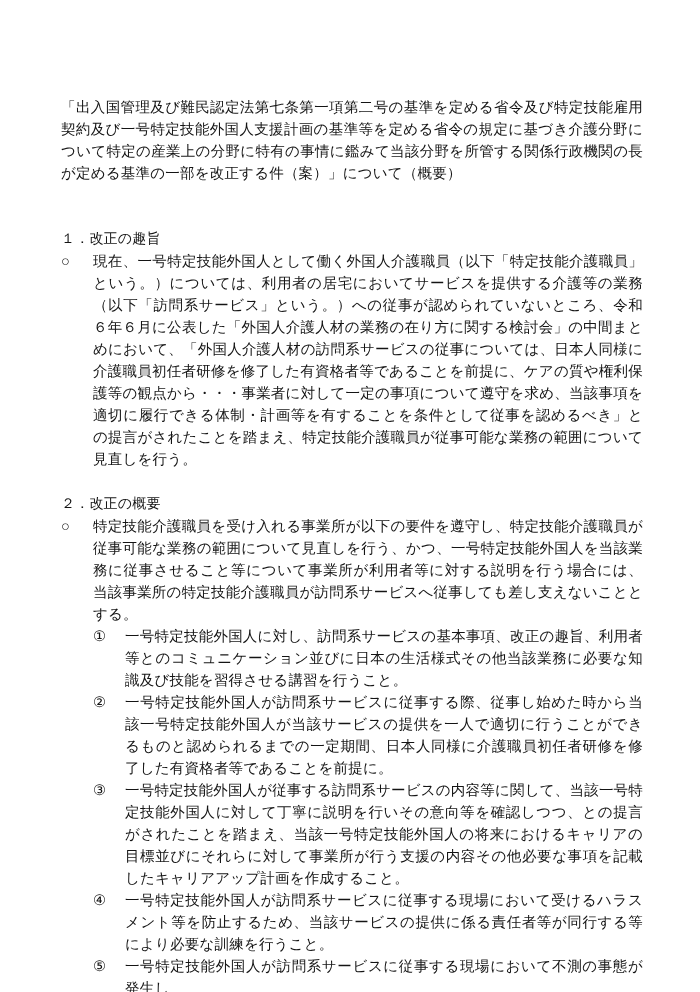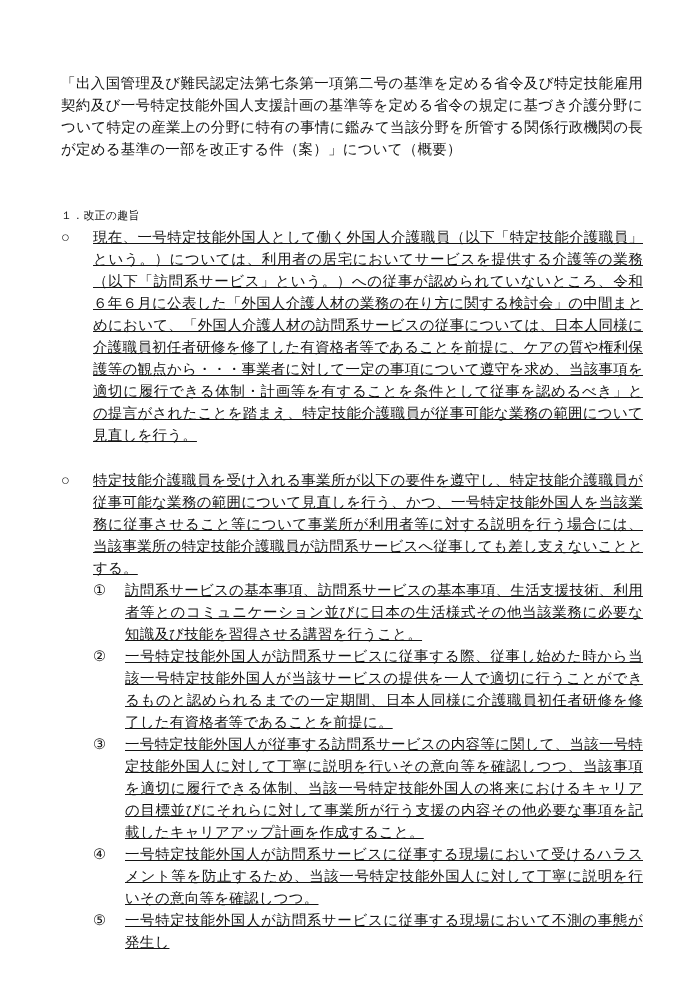--- a/index.html
+++ b/index.html
@@ -7,50 +7,49 @@
   body {
     width: 700px;
     height: 992px;
     overflow: hidden;
     font-family: "Liberation Serif", "DejaVu Serif", serif;
     color: #141414;
   }
   .page {
     width: 700px;
     height: 992px;
-    padding: 72px 57px 0 61px;
+    padding: 96px 57px 0 61px;
     font-size: 14.5px;
     line-height: 22px;
     letter-spacing: 0.2px;
   }
   .doc-title {
     text-align: justify;
     text-justify: inter-character;
     margin-bottom: 44px;
   }
   .sec-heading {
-    font-size: 11px;
+    font-size: 14px;
     font-weight: normal;
     line-height: 22px;
   }
   .sec-outline {
     margin-top: 23px;
   }
   .para {
     display: flex;
   }
   .para .marker {
     flex: 0 0 32px;
     width: 32px;
   }
   .para .ptext {
     flex: 1;
     text-align: justify;
     text-justify: inter-character;
-    text-decoration: underline;
   }
   .para.sub {
     margin-left: 32px;
   }
 </style>
 </head>
 <body>
 
 <div class="page">
 
@@ -58,44 +57,45 @@
 
   <section class="sec">
     <h2 class="sec-heading">１．改正の趣旨</h2>
     <div class="para">
       <span class="marker">○</span>
       <span class="ptext">現在、一号特定技能外国人として働く外国人介護職員（以下「特定技能介護職員」という。）については、利用者の居宅においてサービスを提供する介護等の業務（以下「訪問系サービス」という。）への従事が認められていないところ、令和６年６月に公表した「外国人介護人材の業務の在り方に関する検討会」の中間まとめにおいて、「外国人介護人材の訪問系サービスの従事については、日本人同様に介護職員初任者研修を修了した有資格者等であることを前提に、ケアの質や権利保護等の観点から・・・事業者に対して一定の事項について遵守を求め、当該事項を適切に履行できる体制・計画等を有することを条件として従事を認めるべき」との提言がされたことを踏まえ、特定技能介護職員が従事可能な業務の範囲について見直しを行う。</span>
     </div>
   </section>
 
   <section class="sec sec-outline">
+    <h2 class="sec-heading">２．改正の概要</h2>
 
     <div class="para">
       <span class="marker">○</span>
       <span class="ptext">特定技能介護職員を受け入れる事業所が以下の要件を遵守し、特定技能介護職員が従事可能な業務の範囲について見直しを行う、かつ、一号特定技能外国人を当該業務に従事させること等について事業所が利用者等に対する説明を行う場合には、当該事業所の特定技能介護職員が訪問系サービスへ従事しても差し支えないこととする。</span>
     </div>
 
     <div class="para sub">
       <span class="marker">①</span>
-      <span class="ptext">訪問系サービスの基本事項、訪問系サービスの基本事項、生活支援技術、利用者等とのコミュニケーション並びに日本の生活様式その他当該業務に必要な知識及び技能を習得させる講習を行うこと。</span>
+      <span class="ptext">一号特定技能外国人に対し、訪問系サービスの基本事項、改正の趣旨、利用者等とのコミュニケーション並びに日本の生活様式その他当該業務に必要な知識及び技能を習得させる講習を行うこと。</span>
     </div>
 
     <div class="para sub">
       <span class="marker">②</span>
       <span class="ptext">一号特定技能外国人が訪問系サービスに従事する際、従事し始めた時から当該一号特定技能外国人が当該サービスの提供を一人で適切に行うことができるものと認められるまでの一定期間、日本人同様に介護職員初任者研修を修了した有資格者等であることを前提に。</span>
     </div>
 
     <div class="para sub">
       <span class="marker">③</span>
-      <span class="ptext">一号特定技能外国人が従事する訪問系サービスの内容等に関して、当該一号特定技能外国人に対して丁寧に説明を行いその意向等を確認しつつ、当該事項を適切に履行できる体制、当該一号特定技能外国人の将来におけるキャリアの目標並びにそれらに対して事業所が行う支援の内容その他必要な事項を記載したキャリアアップ計画を作成すること。</span>
+      <span class="ptext">一号特定技能外国人が従事する訪問系サービスの内容等に関して、当該一号特定技能外国人に対して丁寧に説明を行いその意向等を確認しつつ、との提言がされたことを踏まえ、当該一号特定技能外国人の将来におけるキャリアの目標並びにそれらに対して事業所が行う支援の内容その他必要な事項を記載したキャリアアップ計画を作成すること。</span>
     </div>
 
     <div class="para sub">
       <span class="marker">④</span>
-      <span class="ptext">一号特定技能外国人が訪問系サービスに従事する現場において受けるハラスメント等を防止するため、当該一号特定技能外国人に対して丁寧に説明を行いその意向等を確認しつつ。</span>
+      <span class="ptext">一号特定技能外国人が訪問系サービスに従事する現場において受けるハラスメント等を防止するため、当該サービスの提供に係る責任者等が同行する等により必要な訓練を行うこと。</span>
     </div>
 
     <div class="para sub">
       <span class="marker">⑤</span>
       <span class="ptext">一号特定技能外国人が訪問系サービスに従事する現場において不測の事態が発生し</span>
     </div>
   </section>
 
 </div>
 

